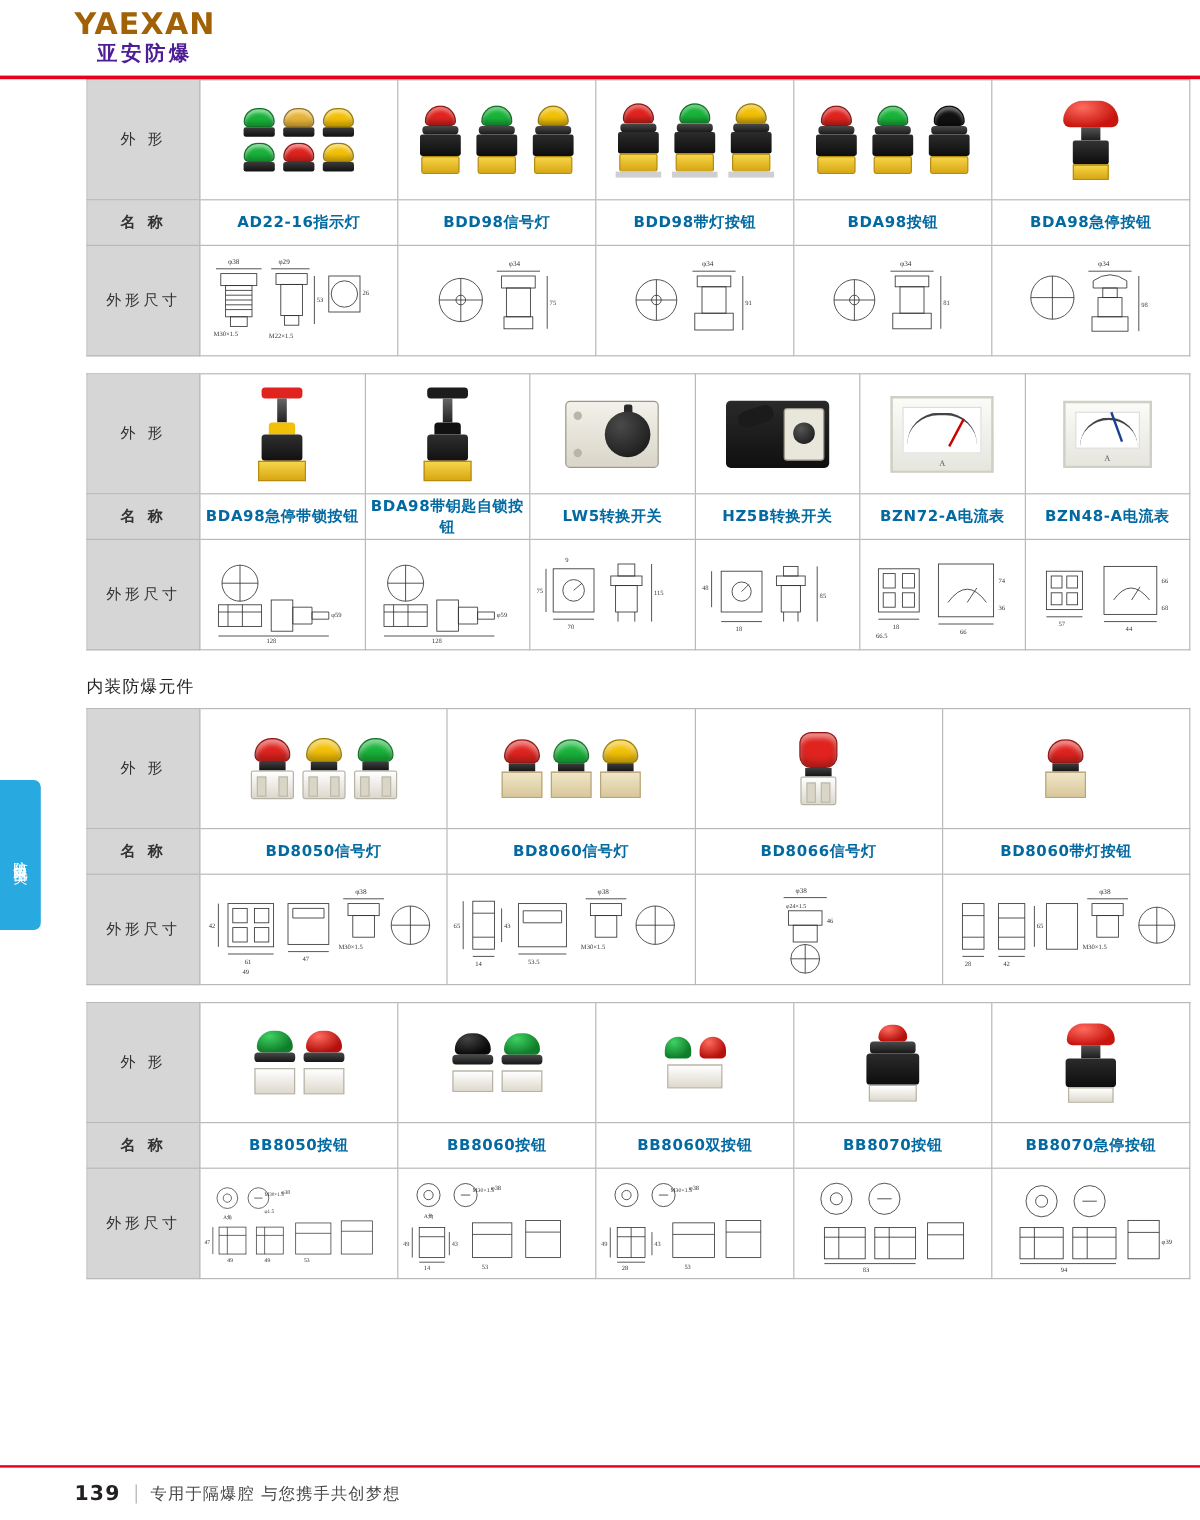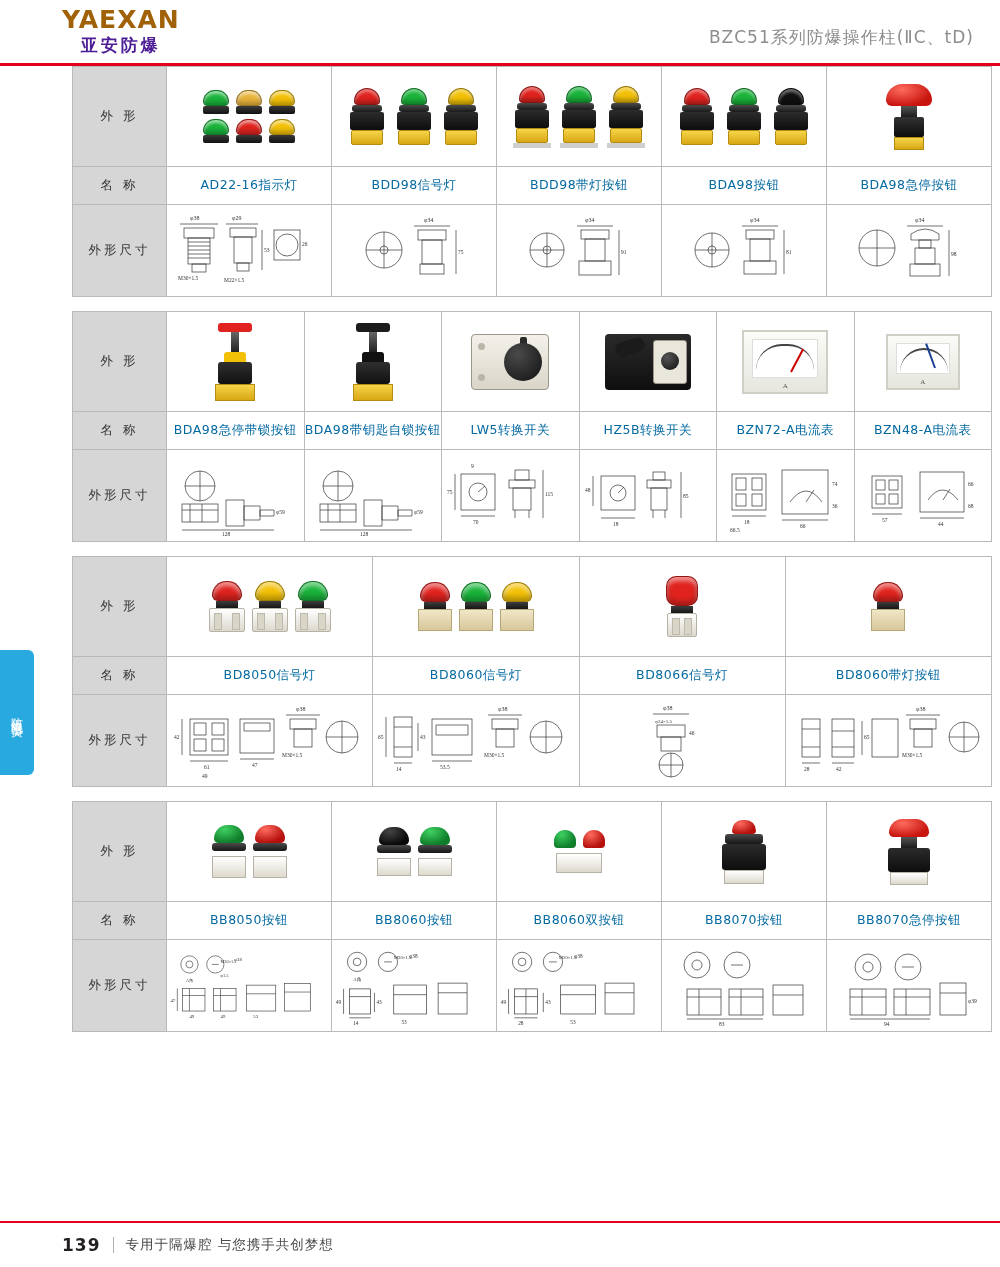--- a/index.html
+++ b/index.html
@@ -95,21 +95,21 @@
   }
   td.rowlabel {
     width:94px;
     background:#d6d6d6;
     font-family:"DejaVu Sans", sans-serif;
     font-size:12.5px;
     letter-spacing:3px;
     color:#333;
   }
   tr.r-shape td { height:100px; }
-  tr.r-name  td { height:38px; }
+  tr.r-name  td { height:38px;font-weight:bold; }
   tr.r-dim   td { height:92px; }
 
   td.name {
     font-family:"DejaVu Sans", sans-serif;
     font-size:12.5px;
     color:#0369a1;
     letter-spacing:0.5px;
   }
 
   
@@ -236,21 +236,20 @@
   .footer .slogan { font-size:13.5px; color:#4a4a4a; letter-spacing:1px; }
 </style>
 </head>
 <body>
 
 <div class="header">
   <div class="logo-block">
     <div class="logo-en">YAEXAN</div>
     <div class="logo-cn">亚安防爆</div>
   </div>
-  <div class="header-title">BZC51系列防爆操作柱(ⅡC、tD)</div>
 </div>
 
 <div class="side-tab">
   <span>防爆电器类</span>
 </div>
 
 <div class="content">
 
 
   <table class="spec">
@@ -659,20 +658,21 @@
             <text x="80" y="70" font-size="5.5" stroke="none" fill="#333">44</text>
             <text x="110" y="30" font-size="5.5" stroke="none" fill="#333">66</text>
             <text x="110" y="52" font-size="5.5" stroke="none" fill="#333">68</text>
           </svg>
         </div>
       </td>
     </tr>
   </tbody>
     </table>
 
+  <div class="section-title">内装防爆元件</div>
 
   <table class="spec">
     <tbody>
         <tr class="r-shape">
       <td class="rowlabel">外 形</td>
       <td>
         <div class="cell">
           <div class="mod">
                 <div class="lens r"></div>
                 <div class="neck"></div>

